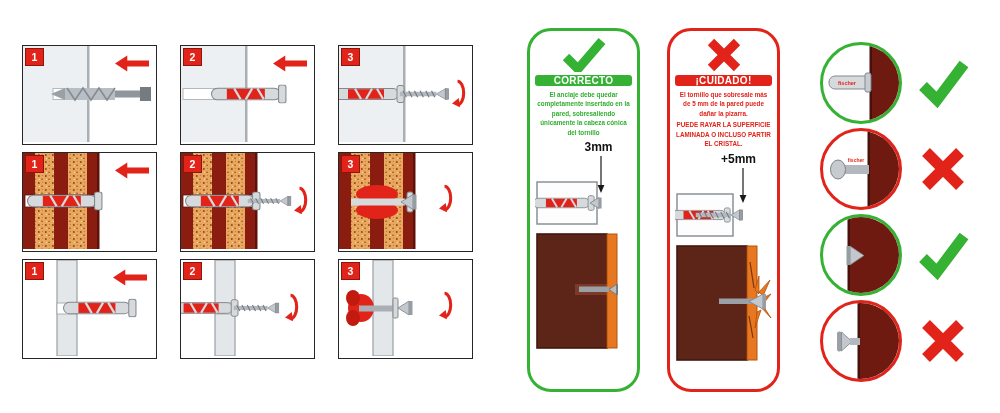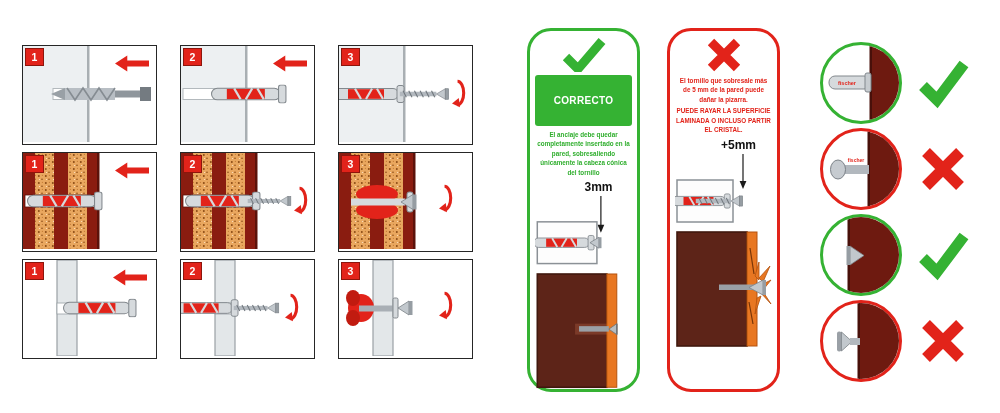--- a/index.html
+++ b/index.html
@@ -11,21 +11,21 @@
   .panel > svg{display:block;}
   .badge{position:absolute;top:2px;left:2px;width:17px;height:16px;background:#e2231a;
          border:1px solid #8e150c;color:#fff;font-size:10.5px;font-weight:bold;
          display:flex;align-items:center;justify-content:center;line-height:1;}
   .card{position:absolute;top:28px;width:113px;height:364px;background:#fff;
         border-radius:24px;display:flex;flex-direction:column;align-items:center;
         box-sizing:border-box;}
   .card-green{left:527px;border:3px solid #35b233;}
   .card-red{left:667px;border:3px solid #e2231a;}
   .card-mark{margin-top:7px;height:34px;display:flex;align-items:center;}
-  .banner{width:97px;margin-top:3px;padding:20px 0;border-radius:3px;color:#fff;
+  .banner{width:97px;margin-top:3px;padding:0 0;border-radius:3px;color:#fff;
           font-weight:bold;font-size:10px;text-align:center;letter-spacing:.3px;}
   .card-green .banner{background:#35b233;}
   .card-red .banner{background:#e2231a;}
   .desc{font-size:6.3px;line-height:1.5;text-align:center;padding:4px 6px 0;font-weight:bold;}
   .card-green .desc{color:#2fae2d;}
   .card-red .desc{color:#e2231a;}
   .desc-caps{margin-top:2px;}
   .measure{width:100%;box-sizing:border-box;text-align:center;padding-left:30px;
            font-size:12px;font-weight:bold;color:#111;margin-top:3px;}
   .illu{display:block;margin-top:2px;}
@@ -245,20 +245,21 @@
       </g>
     </svg>
   </aside>
 
   <aside class="card card-red">
     <div class="card-mark">
       <svg width="36" height="34" viewBox="0 0 36 34">
           <path d="M5 4 L31 30 M31 4 L5 30" fill="none" stroke="#e2231a" stroke-width="9"></path>
         </svg>
     </div>
+    <div class="banner">¡CUIDADO!</div>
     <div class="desc">
       <div>El tornillo que sobresale más de 5 mm de la pared puede dañar la pizarra.</div>
       <div class="desc-caps">PUEDE RAYAR LA SUPERFICIE LAMINADA O INCLUSO PARTIR EL CRISTAL.</div>
     </div>
     <div class="measure">+5mm</div>
     <svg class="illu" width="97" height="70" viewBox="0 0 97 70">
       <g>
         <line x1="68" y1="0" x2="68" y2="28" stroke="#1a1a1a" stroke-width="1.2"></line>
         <polygon points="68,35 64.6,27 71.4,27" fill="#1a1a1a"></polygon>
       </g>

